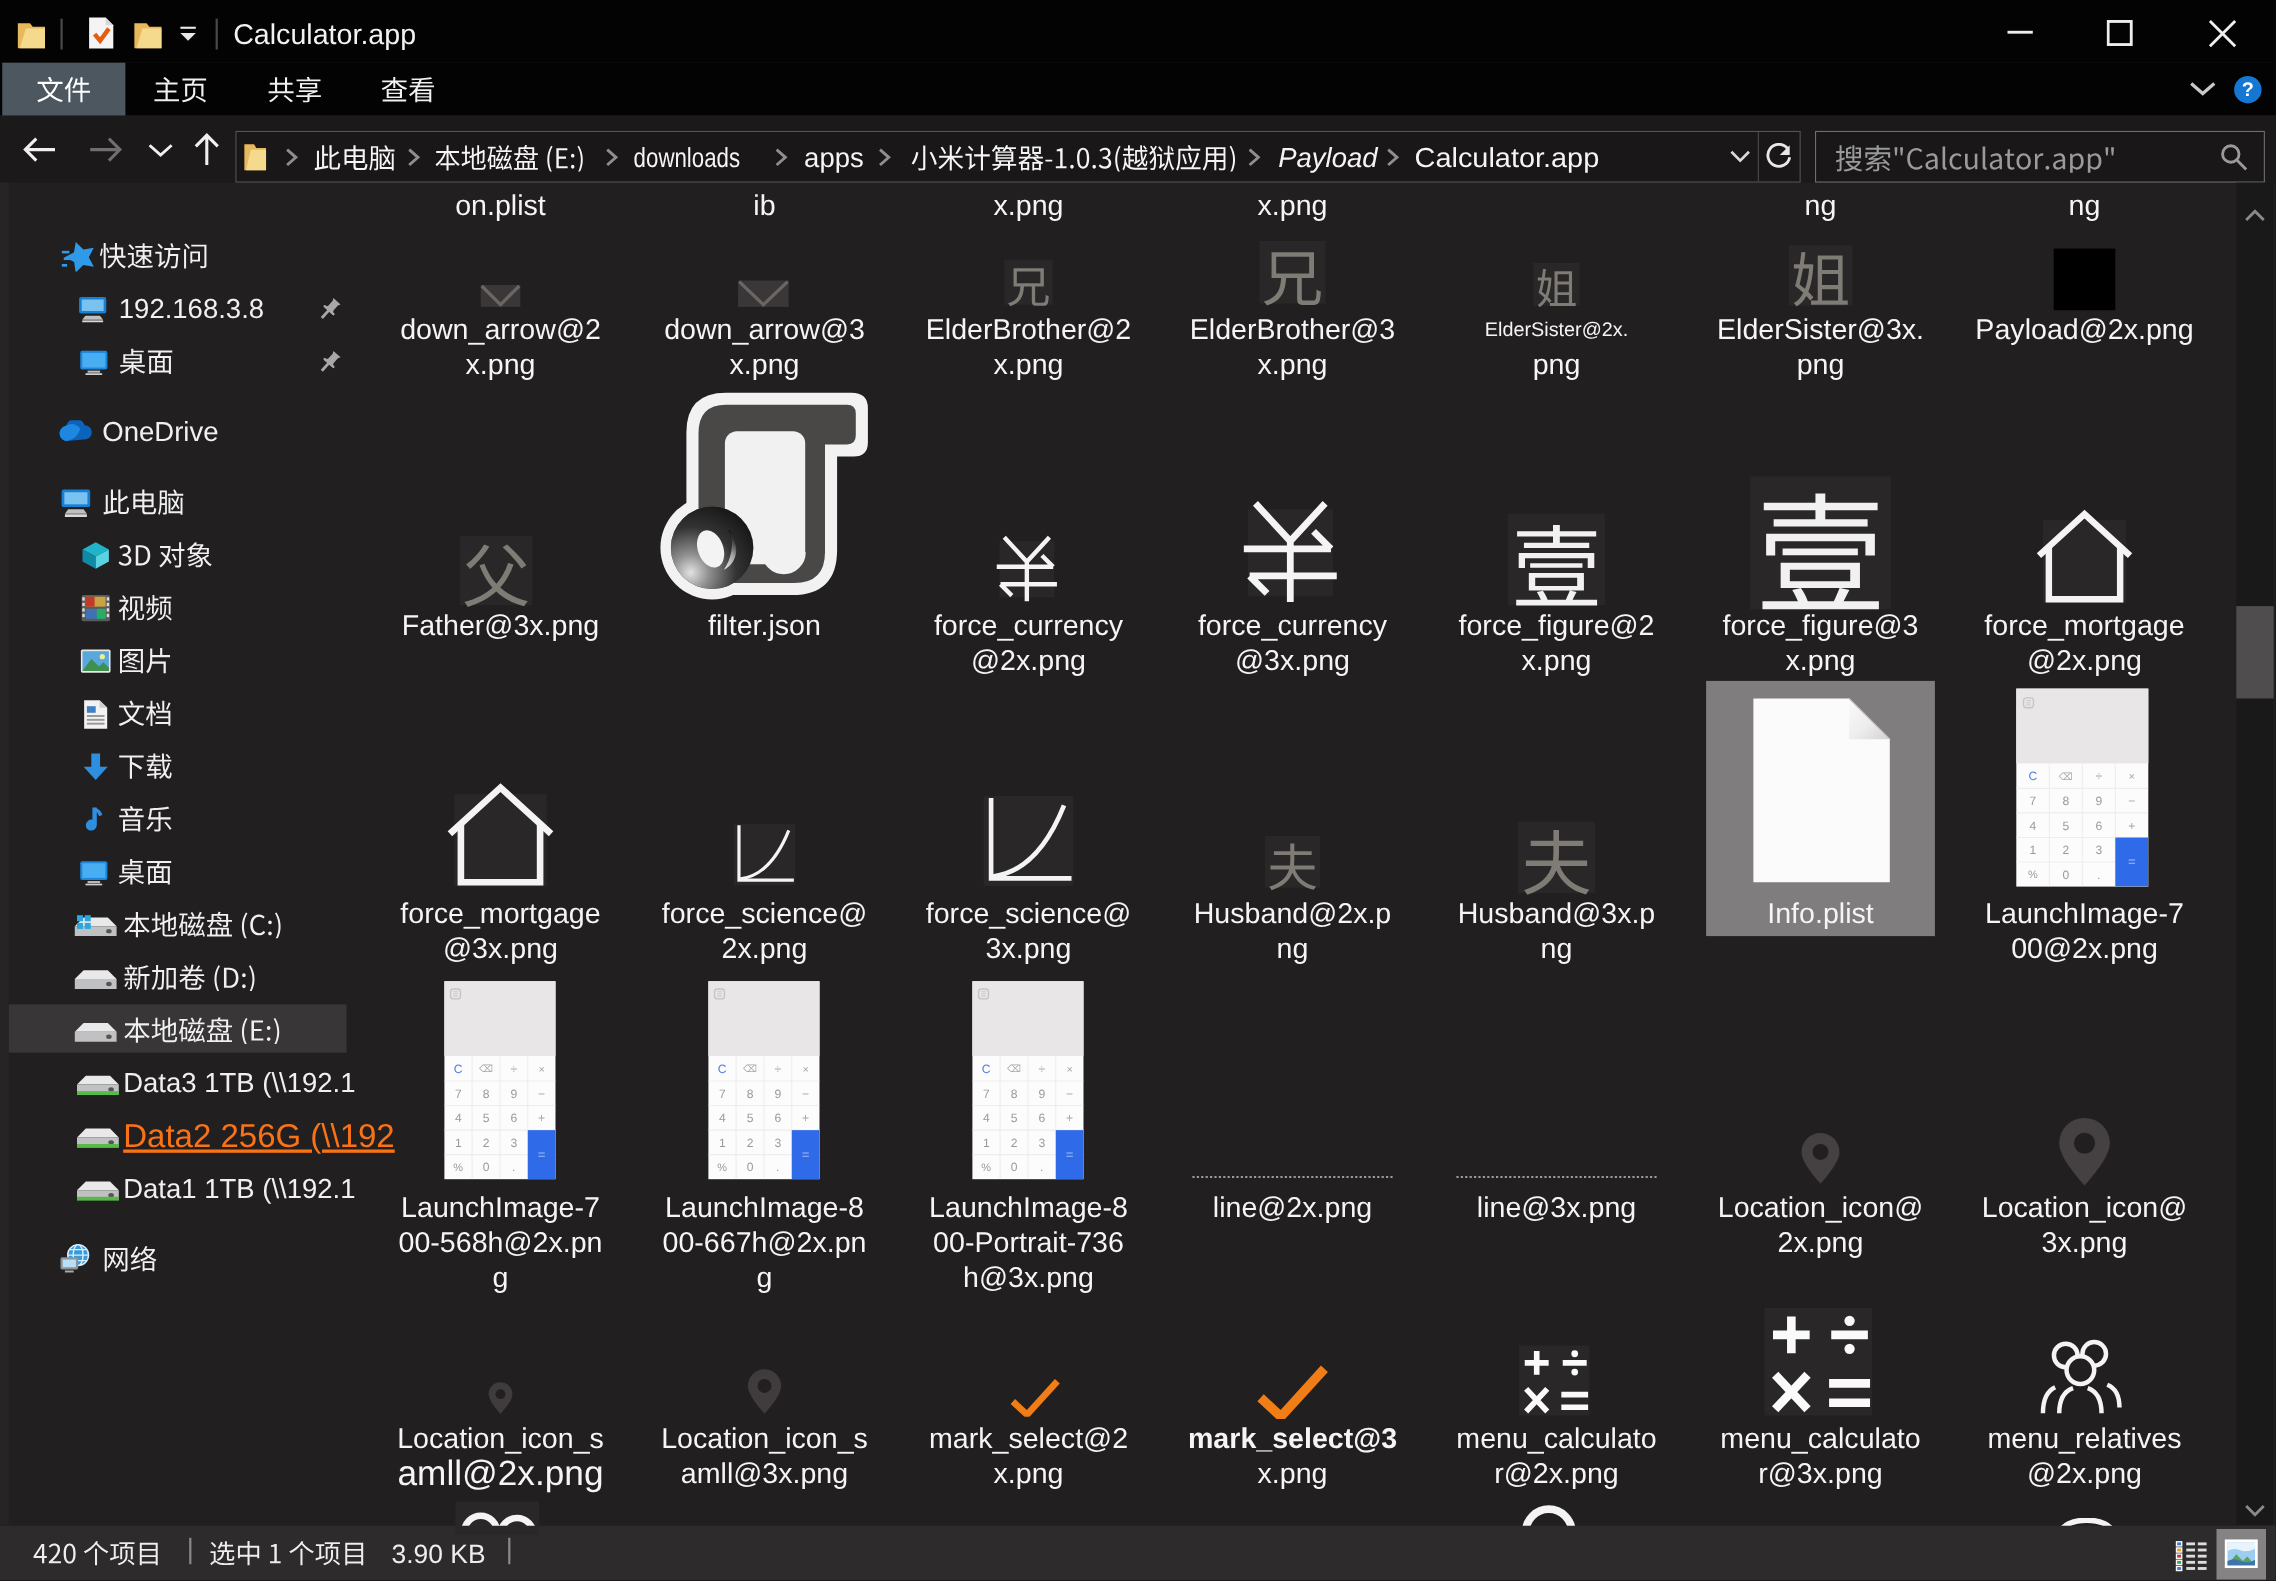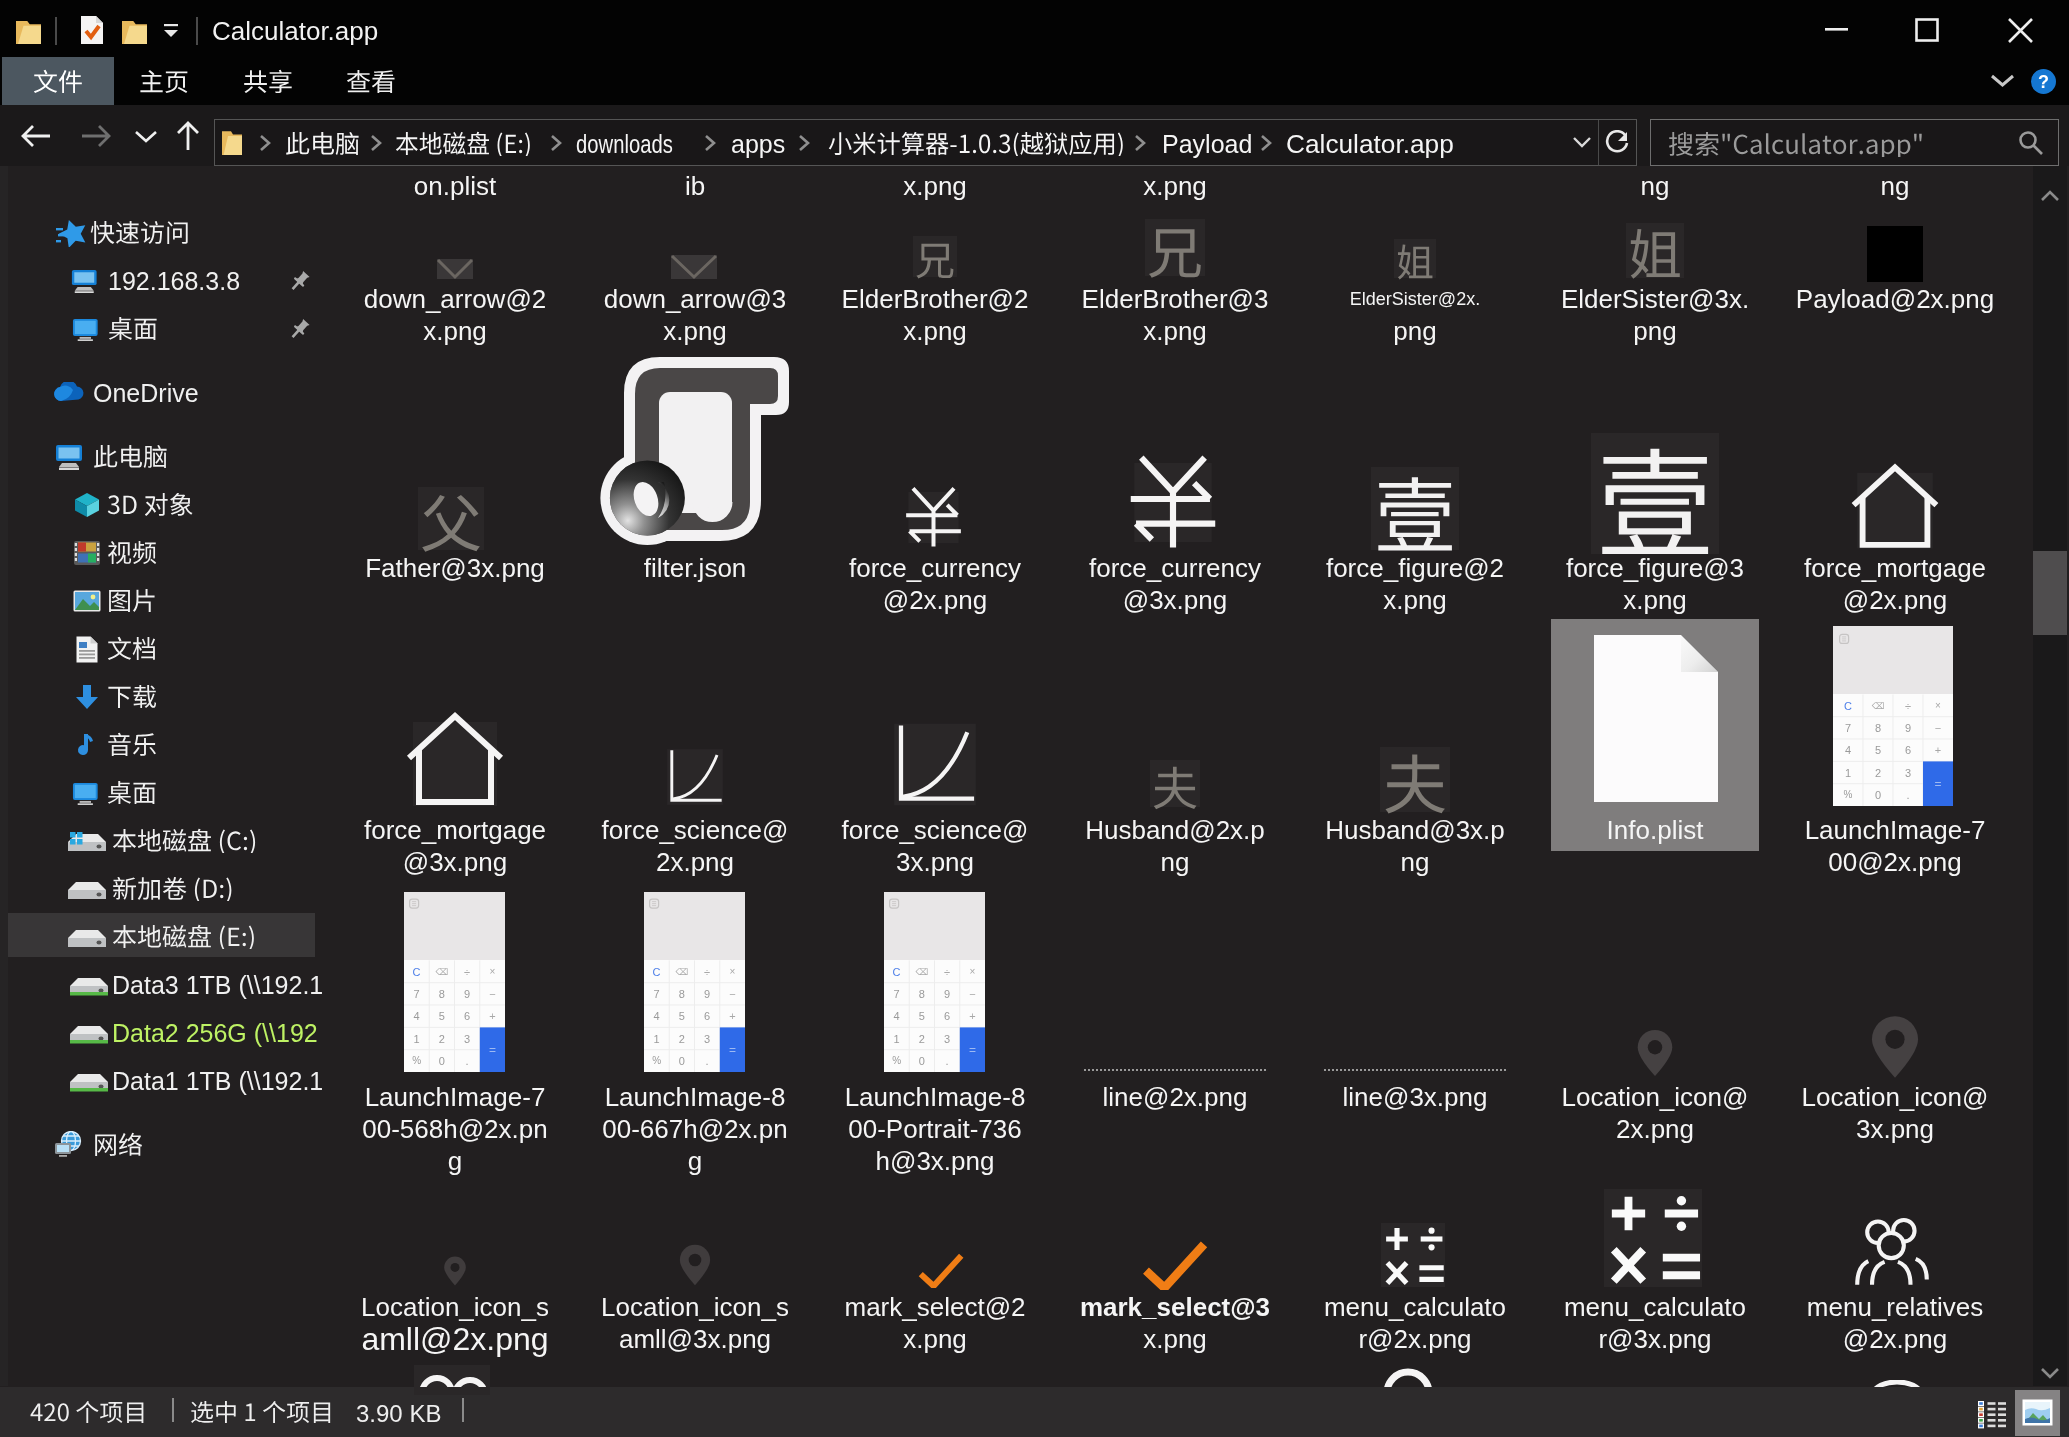--- a/index.html
+++ b/index.html
@@ -81,21 +81,21 @@
       <path fill="#f5f5f5" d="M44 -13 58 67C184 42 366 9 536 -23L531 -98L388 -72V-459H531V-531H388V-840H312V-58L199 -39V-637H125V-26ZM581 -840V-90C581 19 607 47 699 47C719 47 831 47 852 47C941 47 962 -9 971 -170C949 -175 919 -189 899 -204C894 -61 888 -25 846 -25C822 -25 728 -25 709 -25C666 -25 660 -35 660 -88V-399C757 -446 860 -504 937 -561L875 -622C823 -575 742 -520 660 -475V-840Z M1452 -408V-264H1204V-408ZM1531 -408H1788V-264H1531ZM1452 -478H1204V-621H1452ZM1531 -478V-621H1788V-478ZM1126 -695V-129H1204V-191H1452V-85C1452 32 1485 63 1597 63C1622 63 1791 63 1818 63C1925 63 1949 10 1962 -142C1939 -148 1907 -162 1887 -176C1880 -46 1870 -13 1814 -13C1778 -13 1632 -13 1602 -13C1542 -13 1531 -25 1531 -83V-191H1865V-695H1531V-838H1452V-695Z M2732 -594C2714 -524 2691 -457 2663 -394C2626 -446 2586 -497 2548 -543L2499 -507C2543 -453 2590 -391 2632 -329C2593 -254 2546 -188 2492 -137C2507 -125 2532 -99 2542 -87C2591 -137 2634 -198 2673 -268C2708 -213 2738 -162 2757 -121L2811 -164C2788 -211 2750 -271 2707 -334C2742 -410 2772 -493 2796 -580ZM2572 -819C2596 -778 2623 -726 2638 -687H2382V-615H2944V-687H2690L2714 -696C2699 -734 2666 -796 2639 -840ZM2846 -541V-45H2478V-537H2407V25H2846V78H2916V-541ZM2284 -744V-569H2155V-744ZM2089 -805V-435C2089 -292 2085 -95 2028 43C2043 50 2073 71 2084 84C2126 -15 2144 -149 2151 -272H2284V-9C2284 2 2281 6 2270 6C2260 6 2230 6 2196 5C2206 23 2215 54 2217 72C2267 72 2299 71 2321 59C2342 47 2349 27 2349 -8V-805ZM2284 -505V-337H2154L2155 -435V-505Z"></path>
     </svg>
     <svg style="position:absolute;left:395.0px;top:130.5px" width="137.0" preserveAspectRatio="none" height="25.0" viewBox="0 -880 5767 1000">
       <path fill="#f5f5f5" d="M460 -839V-629H65V-553H367C294 -383 170 -221 37 -140C55 -125 80 -98 92 -79C237 -178 366 -357 444 -553H460V-183H226V-107H460V80H539V-107H772V-183H539V-553H553C629 -357 758 -177 906 -81C920 -102 946 -131 965 -146C826 -226 700 -384 628 -553H937V-629H539V-839Z M1429 -747V-473L1321 -428L1349 -361L1429 -395V-79C1429 30 1462 57 1577 57C1603 57 1796 57 1824 57C1928 57 1953 13 1964 -125C1944 -128 1914 -140 1897 -153C1890 -38 1880 -11 1821 -11C1781 -11 1613 -11 1580 -11C1513 -11 1501 -22 1501 -77V-426L1635 -483V-143H1706V-513L1846 -573C1846 -412 1844 -301 1839 -277C1834 -254 1825 -250 1809 -250C1799 -250 1766 -250 1742 -252C1751 -235 1757 -206 1760 -186C1788 -186 1828 -186 1854 -194C1884 -201 1903 -219 1909 -260C1916 -299 1918 -449 1918 -637L1922 -651L1869 -671L1855 -660L1840 -646L1706 -590V-840H1635V-560L1501 -504V-747ZM1033 -154 1063 -79C1151 -118 1265 -169 1372 -219L1355 -286L1241 -238V-528H1359V-599H1241V-828H1170V-599H1042V-528H1170V-208C1118 -187 1071 -168 1033 -154Z M2042 -784V-721H2151C2130 -551 2093 -390 2026 -284C2038 -267 2056 -230 2061 -214C2079 -242 2095 -272 2110 -305V35H2169V-47H2327V-484H2171C2190 -559 2205 -639 2216 -721H2341V-784ZM2169 -422H2267V-108H2169ZM2786 -841C2769 -787 2735 -712 2707 -660H2537L2593 -686C2578 -728 2544 -790 2510 -836L2451 -812C2481 -766 2514 -703 2529 -660H2358V-592H2957V-660H2777C2805 -707 2835 -766 2859 -817ZM2353 37C2370 28 2398 21 2577 -7C2582 18 2586 42 2589 63L2644 52C2635 -13 2609 -111 2583 -185L2531 -175C2543 -141 2554 -102 2564 -64L2430 -45C2508 -156 2586 -298 2647 -438L2585 -466C2570 -426 2552 -385 2534 -346L2431 -338C2470 -400 2507 -479 2535 -553L2472 -581C2448 -491 2400 -395 2385 -371C2371 -346 2358 -329 2344 -325C2352 -308 2363 -275 2366 -261C2380 -268 2401 -273 2504 -284C2461 -199 2419 -130 2401 -104C2373 -61 2351 -31 2331 -27C2339 -9 2350 23 2353 37ZM2661 35C2677 26 2706 18 2897 -11C2904 16 2910 41 2913 62L2969 48C2958 -17 2927 -116 2893 -191L2840 -178C2854 -144 2869 -105 2881 -67L2734 -47C2808 -159 2881 -304 2936 -445L2871 -472C2857 -431 2841 -388 2823 -348L2718 -339C2754 -401 2789 -480 2813 -556L2748 -584C2728 -495 2685 -399 2672 -375C2659 -349 2647 -332 2633 -328C2642 -311 2653 -277 2656 -263C2670 -270 2691 -275 2796 -286C2757 -202 2720 -134 2703 -109C2677 -66 2657 -35 2637 -30C2645 -12 2657 21 2660 35L2661 33Z M3390 -426C3446 -397 3516 -352 3550 -320L3588 -368C3554 -400 3483 -442 3428 -469ZM3464 -850C3457 -826 3444 -793 3431 -765H3212V-589L3211 -550H3051V-484H3201C3186 -423 3151 -361 3074 -312C3090 -302 3118 -274 3129 -259C3221 -319 3261 -402 3277 -484H3741V-367C3741 -356 3737 -352 3723 -352C3710 -351 3664 -351 3616 -352C3627 -334 3637 -307 3640 -288C3708 -288 3752 -288 3779 -299C3807 -310 3816 -330 3816 -366V-484H3956V-550H3816V-765H3512L3545 -834ZM3397 -647C3450 -621 3514 -580 3545 -550H3286L3287 -588V-703H3741V-550H3547L3585 -596C3552 -627 3487 -666 3434 -690ZM3158 -261V-15H3045V52H3955V-15H3843V-261ZM3228 -15V-200H3362V-15ZM3431 -15V-200H3565V-15ZM3635 -15V-200H3770V-15Z M4463 196 4519 171C4433 29 4392 -141 4392 -311C4392 -480 4433 -649 4519 -792L4463 -818C4371 -668 4316 -507 4316 -311C4316 -114 4371 47 4463 196Z M4663 0H5096V-79H4755V-346H5033V-425H4755V-655H5085V-733H4663Z M5290 -390C5326 -390 5356 -418 5356 -460C5356 -501 5326 -530 5290 -530C5253 -530 5224 -501 5224 -460C5224 -418 5253 -390 5290 -390ZM5290 13C5326 13 5356 -15 5356 -56C5356 -98 5326 -126 5290 -126C5253 -126 5224 -98 5224 -56C5224 -15 5253 13 5290 13Z M5528 196C5620 47 5675 -114 5675 -311C5675 -507 5620 -668 5528 -818L5471 -792C5557 -649 5600 -480 5600 -311C5600 -141 5557 29 5471 171Z"></path>
     </svg>
     <div style="position:absolute;top:128.5px;font-size:25px;color:#f5f5f5;white-space:pre;line-height:31px;font-weight:400;left:576px;transform:scaleX(0.81);transform-origin:0 0;">downloads</div>
     <div style="position:absolute;top:128.5px;font-size:25px;color:#f5f5f5;white-space:pre;line-height:31px;font-weight:400;left:731px;">apps</div>
     <svg style="position:absolute;left:828.0px;top:130.5px" width="297.0" preserveAspectRatio="none" height="25.0" viewBox="0 -880 12244 1000">
       <path fill="#f5f5f5" d="M464 -826V-24C464 -4 456 2 436 3C415 4 343 5 270 2C282 23 296 59 301 80C395 81 457 79 494 66C530 54 545 31 545 -24V-826ZM705 -571C791 -427 872 -240 895 -121L976 -154C950 -274 865 -458 777 -598ZM202 -591C177 -457 121 -284 32 -178C53 -169 86 -151 103 -138C194 -249 253 -430 286 -577Z M1813 -791C1779 -712 1716 -604 1667 -539L1731 -509C1782 -572 1845 -672 1894 -758ZM1116 -753C1173 -679 1232 -580 1253 -516L1327 -549C1302 -614 1242 -711 1184 -782ZM1459 -839V-455H1058V-380H1400C1313 -239 1168 -100 1035 -29C1053 -13 1077 15 1091 34C1223 -47 1366 -190 1459 -343V80H1538V-346C1634 -198 1779 -54 1911 25C1924 5 1949 -25 1968 -39C1835 -108 1688 -244 1598 -380H1941V-455H1538V-839Z M2137 -775C2193 -728 2263 -660 2295 -617L2346 -673C2312 -714 2241 -778 2186 -823ZM2046 -526V-452H2205V-93C2205 -50 2174 -20 2155 -8C2169 7 2189 41 2196 61C2212 40 2240 18 2429 -116C2421 -130 2409 -162 2404 -182L2281 -98V-526ZM2626 -837V-508H2372V-431H2626V80H2705V-431H2959V-508H2705V-837Z M3252 -457H3764V-398H3252ZM3252 -350H3764V-290H3252ZM3252 -562H3764V-505H3252ZM3576 -845C3548 -768 3497 -695 3436 -647C3453 -640 3482 -624 3497 -613H3296L3353 -634C3346 -653 3331 -680 3315 -704H3487V-766H3223C3234 -786 3244 -806 3253 -826L3183 -845C3151 -767 3096 -689 3035 -638C3052 -628 3082 -608 3096 -596C3127 -625 3158 -663 3185 -704H3237C3257 -674 3277 -637 3287 -613H3177V-239H3311V-174L3310 -152H3056V-90H3286C3258 -48 3198 -6 3072 25C3088 39 3109 65 3119 81C3279 35 3346 -28 3372 -90H3642V78H3719V-90H3948V-152H3719V-239H3842V-613H3742L3796 -638C3786 -657 3768 -681 3748 -704H3940V-766H3620C3631 -786 3640 -807 3648 -828ZM3642 -152H3386L3387 -172V-239H3642ZM3505 -613C3532 -638 3559 -669 3583 -704H3663C3690 -675 3718 -639 3731 -613Z M4196 -730H4366V-589H4196ZM4622 -730H4802V-589H4622ZM4614 -484C4656 -468 4706 -443 4740 -420H4452C4475 -452 4495 -485 4511 -518L4437 -532V-795H4128V-524H4431C4415 -489 4392 -454 4364 -420H4052V-353H4298C4230 -293 4141 -239 4030 -198C4045 -184 4064 -158 4072 -141L4128 -165V80H4198V51H4365V74H4437V-229H4246C4305 -267 4355 -309 4396 -353H4582C4624 -307 4679 -264 4739 -229H4555V80H4624V51H4802V74H4875V-164L4924 -148C4934 -166 4955 -194 4972 -208C4863 -234 4751 -288 4675 -353H4949V-420H4774L4801 -449C4768 -475 4704 -506 4653 -524ZM4553 -795V-524H4875V-795ZM4198 -15V-163H4365V-15ZM4624 -15V-163H4802V-15Z M5046 -245H5302V-315H5046Z M5435 0H5837V-76H5690V-733H5620C5580 -710 5533 -693 5468 -681V-623H5599V-76H5435Z M6041 13C6077 13 6107 -15 6107 -56C6107 -98 6077 -126 6041 -126C6004 -126 5975 -98 5975 -56C5975 -15 6004 13 6041 13Z M6458 13C6597 13 6686 -113 6686 -369C6686 -623 6597 -746 6458 -746C6318 -746 6230 -623 6230 -369C6230 -113 6318 13 6458 13ZM6458 -61C6375 -61 6318 -154 6318 -369C6318 -583 6375 -674 6458 -674C6541 -674 6598 -583 6598 -369C6598 -154 6541 -61 6458 -61Z M6874 13C6910 13 6940 -15 6940 -56C6940 -98 6910 -126 6874 -126C6837 -126 6808 -98 6808 -56C6808 -15 6837 13 6874 13Z M7276 13C7407 13 7512 -65 7512 -196C7512 -297 7443 -361 7357 -382V-387C7435 -414 7487 -474 7487 -563C7487 -679 7397 -746 7273 -746C7189 -746 7124 -709 7069 -659L7118 -601C7160 -643 7211 -672 7270 -672C7347 -672 7394 -626 7394 -556C7394 -477 7343 -416 7191 -416V-346C7361 -346 7419 -288 7419 -199C7419 -115 7358 -63 7270 -63C7187 -63 7132 -103 7089 -147L7042 -88C7090 -35 7162 13 7276 13Z M7807 196 7863 171C7777 29 7736 -141 7736 -311C7736 -480 7777 -649 7863 -792L7807 -818C7715 -668 7660 -507 7660 -311C7660 -114 7715 47 7807 196Z M8695 -803C8728 -765 8771 -712 8792 -679L8846 -712C8824 -743 8781 -793 8747 -830ZM8007 -388C8010 -255 8002 -87 7932 33C7948 40 7972 62 7983 77C8020 16 8042 -55 8054 -128C8131 19 8257 54 8476 54H8845C8850 32 8864 -3 8876 -20C8816 -18 8522 -18 8476 -18C8371 -18 8289 -27 8225 -55V-250H8366V-317H8225V-455H8381V-522H8210V-650H8361V-716H8210V-840H8141V-716H7987V-650H8141V-522H7950V-455H8157V-100C8119 -135 8090 -185 8068 -254C8070 -299 8071 -342 8070 -384ZM8394 -141C8409 -158 8434 -175 8606 -275C8599 -287 8591 -315 8588 -333L8475 -271V-602H8605C8613 -468 8628 -349 8650 -258C8599 -189 8538 -133 8469 -96C8484 -83 8504 -59 8515 -42C8573 -78 8627 -125 8673 -182C8700 -111 8735 -69 8780 -69C8838 -69 8859 -111 8869 -247C8853 -253 8831 -267 8816 -282C8813 -181 8805 -136 8788 -136C8763 -136 8740 -176 8720 -247C8773 -327 8816 -421 8845 -523L8786 -538C8765 -466 8737 -398 8701 -335C8688 -409 8678 -499 8671 -602H8866V-666H8668C8666 -721 8665 -780 8665 -840H8596C8597 -780 8599 -722 8601 -666H8407V-278C8407 -238 8379 -217 8362 -208C8374 -192 8389 -160 8394 -141Z M9269 -767C9311 -716 9362 -647 9384 -604L9442 -645C9419 -687 9367 -753 9323 -802ZM9722 -753C9751 -710 9780 -652 9792 -614L9846 -640C9835 -677 9803 -733 9774 -776ZM9169 -823C9151 -786 9127 -748 9100 -711C9077 -748 9048 -783 9013 -818L8961 -780C9001 -740 9031 -698 9054 -656C9016 -614 8974 -578 8935 -553C8949 -536 8967 -504 8974 -485C9010 -512 9048 -548 9083 -587C9099 -543 9109 -497 9114 -450C9075 -366 9006 -276 8942 -229C8956 -213 8974 -183 8982 -164C9030 -206 9080 -267 9121 -332V-304C9121 -178 9114 -50 9091 -19C9084 -11 9076 -6 9063 -5C9044 -3 9012 -3 8972 -6C8985 14 8993 42 8994 65C9030 67 9065 66 9093 61C9116 57 9133 47 9145 30C9182 -21 9191 -161 9191 -302C9191 -424 9183 -539 9133 -648C9169 -694 9200 -743 9223 -790ZM9227 -514V-443H9342V-134C9342 -89 9312 -54 9294 -42C9307 -28 9326 1 9333 17C9347 -1 9372 -21 9523 -133C9514 -146 9502 -174 9495 -194L9409 -132V-514ZM9628 -822C9628 -736 9628 -651 9625 -567H9481V-500H9621C9609 -282 9570 -86 9452 34C9470 44 9495 66 9507 81C9599 -17 9645 -153 9669 -311C9697 -147 9743 -9 9821 76C9832 56 9857 28 9873 15C9772 -81 9725 -280 9701 -500H9856V-567H9692C9695 -650 9696 -736 9696 -822Z M10170 -490C10211 -382 10259 -239 10278 -146L10349 -175C10327 -268 10279 -407 10235 -517ZM10387 -546C10419 -437 10456 -295 10470 -202L10542 -224C10527 -317 10490 -456 10455 -565ZM10374 -828C10393 -793 10413 -747 10427 -711H10027V-438C10027 -296 10020 -97 9942 45C9960 52 9994 74 10008 87C10090 -62 10103 -286 10103 -438V-640H10848V-711H10512C10499 -747 10471 -804 10447 -848ZM10115 -39V33H10861V-39H10590C10682 -194 10756 -376 10804 -542L10725 -571C10687 -398 10610 -194 10513 -39Z M11059 -770V-407C11059 -266 11049 -89 10938 36C10955 45 10985 70 10996 85C11073 0 11107 -115 11122 -227H11373V71H11449V-227H11719V-22C11719 -4 11712 2 11692 3C11673 4 11605 5 11535 2C11545 22 11557 55 11561 74C11655 75 11713 74 11747 62C11781 50 11793 27 11793 -22V-770ZM11133 -698H11373V-537H11133ZM11719 -698V-537H11449V-698ZM11133 -466H11373V-298H11129C11132 -336 11133 -373 11133 -407ZM11719 -466V-298H11449V-466Z M12005 196C12097 47 12152 -114 12152 -311C12152 -507 12097 -668 12005 -818L11948 -792C12034 -649 12077 -480 12077 -311C12077 -141 12034 29 11948 171Z"></path>
     </svg>
-    <div style="position:absolute;top:128.5px;font-size:25px;color:#f5f5f5;white-space:pre;line-height:31px;font-weight:400;left:1162px;">Payload</div>
+    <div style="position:absolute;top:128.5px;font-size:25px;color:#f5f5f5;white-space:pre;line-height:31px;font-weight:400;left:1162px;font-style:italic;">Payload</div>
     <div style="position:absolute;top:128.5px;font-size:25px;color:#f5f5f5;white-space:pre;line-height:31px;font-weight:400;left:1286px;transform:scaleX(1.05);transform-origin:0 0;">Calculator.app</div>
     <svg style="position:absolute;left:259px;top:134px" width="12" height="18" viewBox="0 0 12 18">
       <path fill="none" stroke="#8f8f8f" stroke-width="2.6" d="M2,2 L10,9 L2,16"></path>
     </svg>
     <svg style="position:absolute;left:370px;top:134px" width="12" height="18" viewBox="0 0 12 18">
       <path fill="none" stroke="#8f8f8f" stroke-width="2.6" d="M2,2 L10,9 L2,16"></path>
     </svg>
     <svg style="position:absolute;left:550px;top:134px" width="12" height="18" viewBox="0 0 12 18">
       <path fill="none" stroke="#8f8f8f" stroke-width="2.6" d="M2,2 L10,9 L2,16"></path>
     </svg>
@@ -294,21 +294,21 @@
       <ellipse cx="33" cy="16.5" rx="2.5" ry="2" fill="#555"></ellipse>
       <rect x="2" y="18" width="38" height="3.5" fill="#57b947"></rect>
     </svg>
     <div style="position:absolute;top:969.5px;font-size:25px;color:#f0f0f0;white-space:pre;line-height:31px;font-weight:400;left:112px;">Data3 1TB (\\192.1</div>
     <svg style="position:absolute;left:68px;top:1022px" width="42" height="23" viewBox="0 0 42 23">
       <path fill="#e9e9e9" d="M2,12 L10,4 h22 l8,8 z"></path>
       <path fill="#bfc1c3" d="M2,12 h38 v9 h-38 z"></path>
       <ellipse cx="33" cy="16.5" rx="2.5" ry="2" fill="#555"></ellipse>
       <rect x="2" y="18" width="38" height="3.5" fill="#57b947"></rect>
     </svg>
-    <div style="position:absolute;top:1017.5px;font-size:25px;color:#bef264;white-space:pre;line-height:31px;font-weight:400;left:112px;">Data2 256G (\\192</div>
+    <div style="position:absolute;top:1017.5px;font-size:30px;color:#f97316;white-space:pre;line-height:31px;font-weight:400;left:112px;text-decoration:underline;">Data2 256G (\\192</div>
     <svg style="position:absolute;left:68px;top:1070px" width="42" height="23" viewBox="0 0 42 23">
       <path fill="#e9e9e9" d="M2,12 L10,4 h22 l8,8 z"></path>
       <path fill="#bfc1c3" d="M2,12 h38 v9 h-38 z"></path>
       <ellipse cx="33" cy="16.5" rx="2.5" ry="2" fill="#555"></ellipse>
       <rect x="2" y="18" width="38" height="3.5" fill="#57b947"></rect>
     </svg>
     <div style="position:absolute;top:1065.5px;font-size:25px;color:#f0f0f0;white-space:pre;line-height:31px;font-weight:400;left:112px;">Data1 1TB (\\192.1</div>
     <svg style="position:absolute;left:54px;top:1131px" width="30" height="28" viewBox="0 0 30 28">
       <circle cx="17" cy="10" r="9.5" fill="#3a9ad9"></circle>
       <path fill="none" stroke="#d9eefc" stroke-width="1.3" d="M17,0.5 a9.5,9.5 0 0 0 0,19 M17,0.5 a9.5,9.5 0 0 1 0,19 M17,0.5 a4.5,9.5 0 0 0 0,19 M17,0.5 a4.5,9.5 0 0 1 0,19 M7.5,10 h19 M9,5 h16 M9,15 h16"></path>

